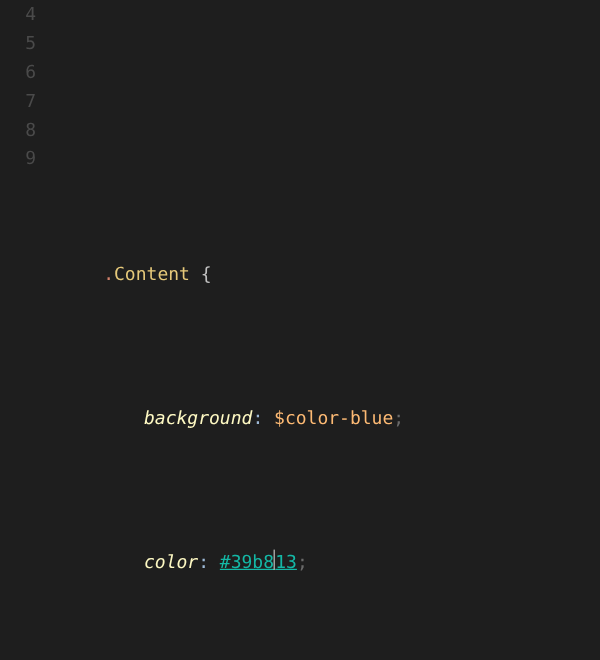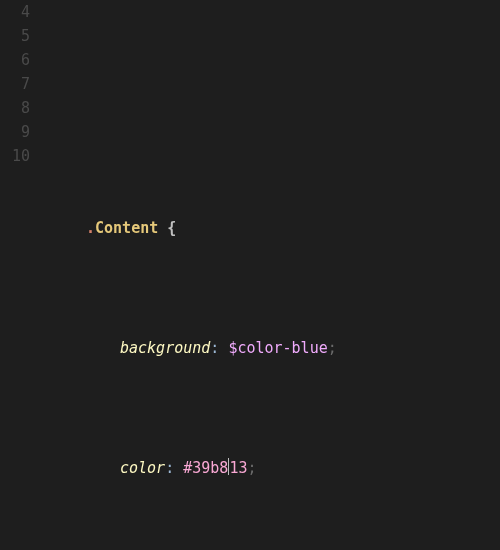--- a/index.html
+++ b/index.html
@@ -33,31 +33,31 @@
   .code {
     flex: 1;
     padding-left: 40px;
     color: #c0c0c0;
     white-space: pre;
     position: relative;
   }
   .code-line {
     height: 24px;
   }
-  .indent1 { padding-left: 0; font-weight: bold; }
+  .indent1 { padding-left: 0; }
   .indent2 { padding-left: 34px; }
 
   
   .tok-selector   { color: #e6c97a; }   
   .tok-selector .dot { color: #d4816b; }
   .tok-brace      { color: #c0c0c0; }
   .tok-prop       { color: #fef9c3; font-style: italic; }
   .tok-colon      { color: #9db9d6; }
-  .tok-var        { color: #f0abfc; margin-top: 20px; }
-  .tok-hex        { color: #f9a8d4; }
+  .tok-var        { color: #fdba74; margin-top: 20px; }
+  .tok-hex        { color: #14b8a6; text-decoration: underline; }
   .tok-semi       { color: #6a6a6a; }
 
   .caret {
     display: inline-block;
     width: 1px;
     height: 17px;
     background: #c0c0c0;
     vertical-align: -2px;
     margin: 0 0 0 0;
   }
@@ -67,21 +67,20 @@
 
 <div class="editor">
 
   <div class="gutter">
     <div class="ln">4</div>
     <div class="ln">5</div>
     <div class="ln">6</div>
     <div class="ln">7</div>
     <div class="ln">8</div>
     <div class="ln">9</div>
-    <div class="ln">10</div>
   </div>
 
   <div class="code">
 
     
     <div class="code-line"></div>
 
     
     <div class="code-line indent1"><span class="tok-selector"><span class="dot">.</span><span>Content</span></span> <span class="tok-brace">{</span></div>
 

